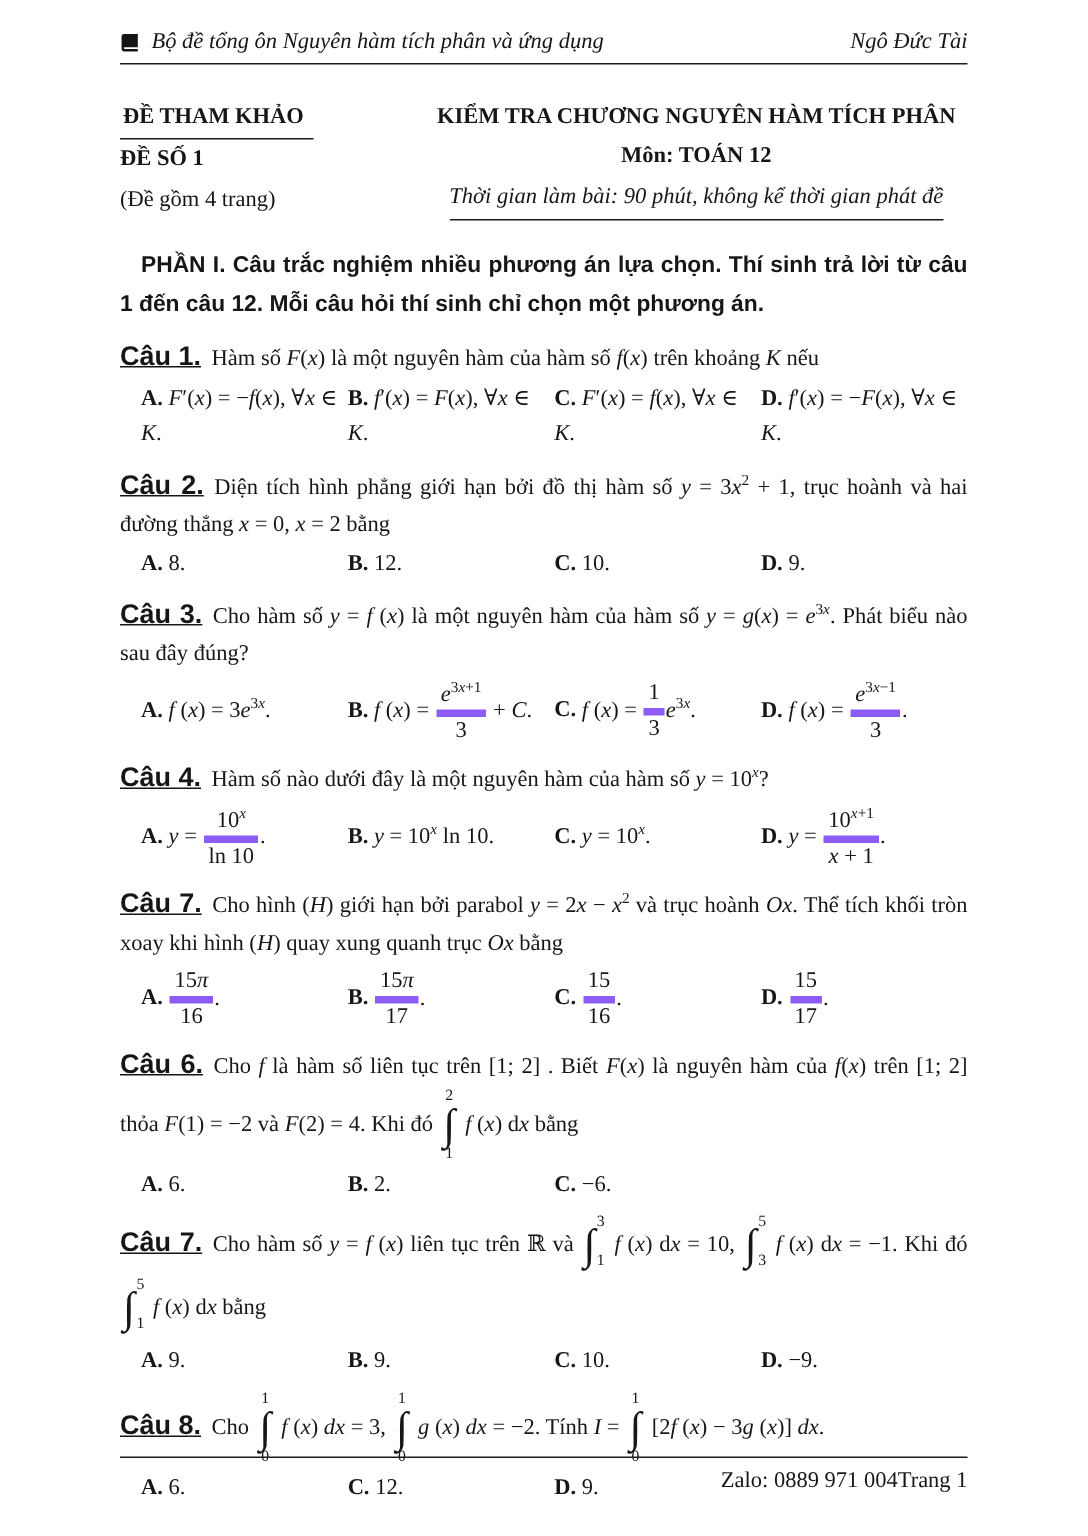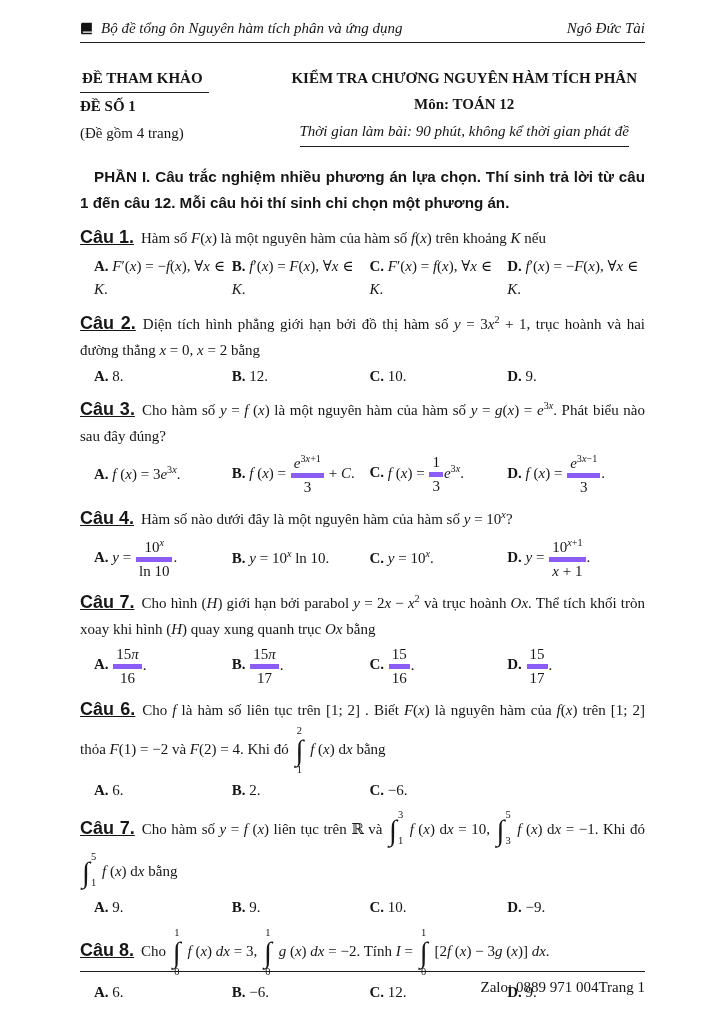--- a/index.html
+++ b/index.html
@@ -183,21 +183,20 @@
               <span class="lim">1</span>
               <span class="isym">∫</span>
               <span class="lim">0</span>
             </span> <i>g</i> (<i>x</i>) <i>dx</i> = −2. Tính <i>I</i> = <span class="igd">
               <span class="lim">1</span>
               <span class="isym">∫</span>
               <span class="lim">0</span>
             </span> [2<i>f</i> (<i>x</i>) − 3<i>g</i> (<i>x</i>)] <i>dx</i>.</span></p>
     <div class="opts cols4">
           <span class="opt"><b class="opt-letter">A.</b> <span class="opt-content">6.</span></span>
-          <span class="opt"><b class="opt-letter">B.</b> <span class="opt-content">−6.</span></span>
           <span class="opt"><b class="opt-letter">C.</b> <span class="opt-content">12.</span></span>
           <span class="opt"><b class="opt-letter">D.</b> <span class="opt-content">9.</span></span>
         </div>
   </div>
 </div>
 
   <div class="footer">
     <span>Zalo: 0889 971 004</span>
     <span>Trang 1</span>
   </div>

